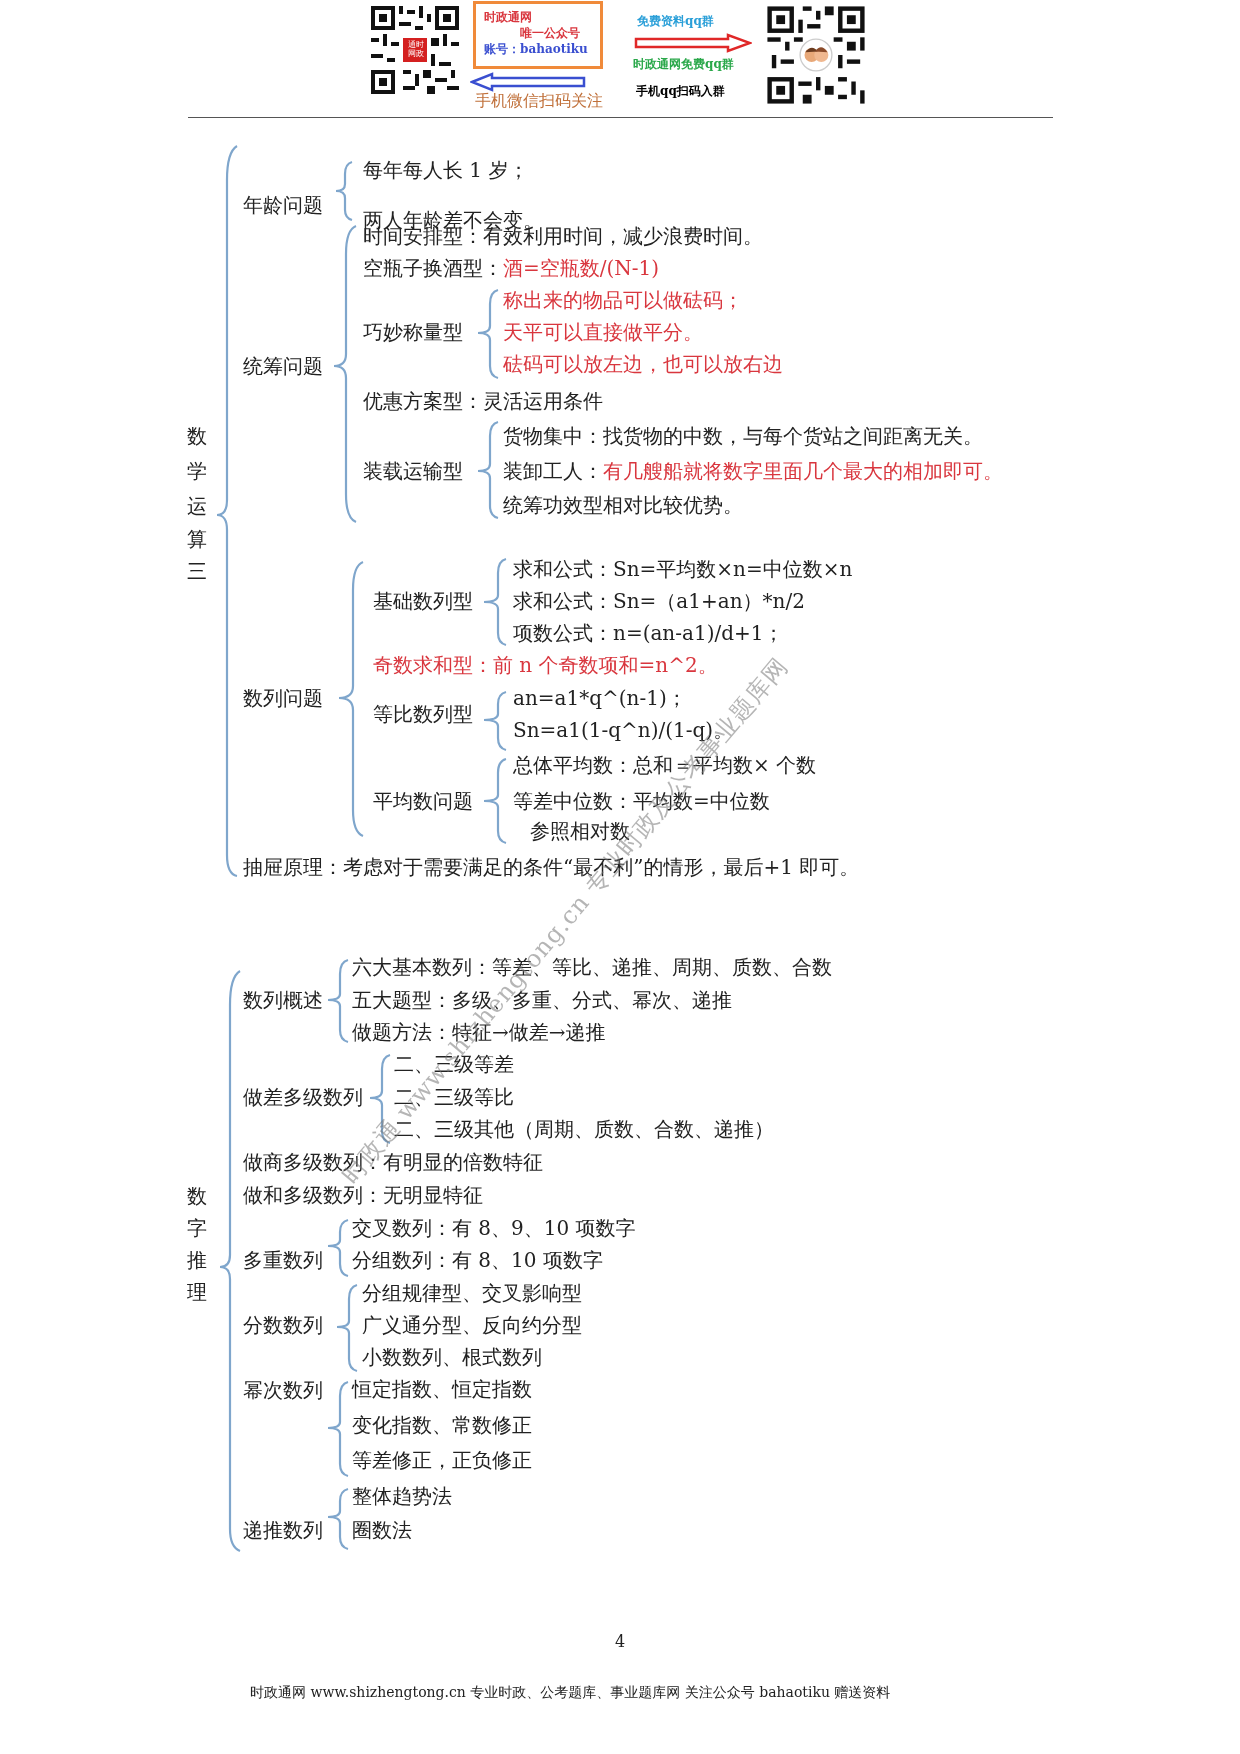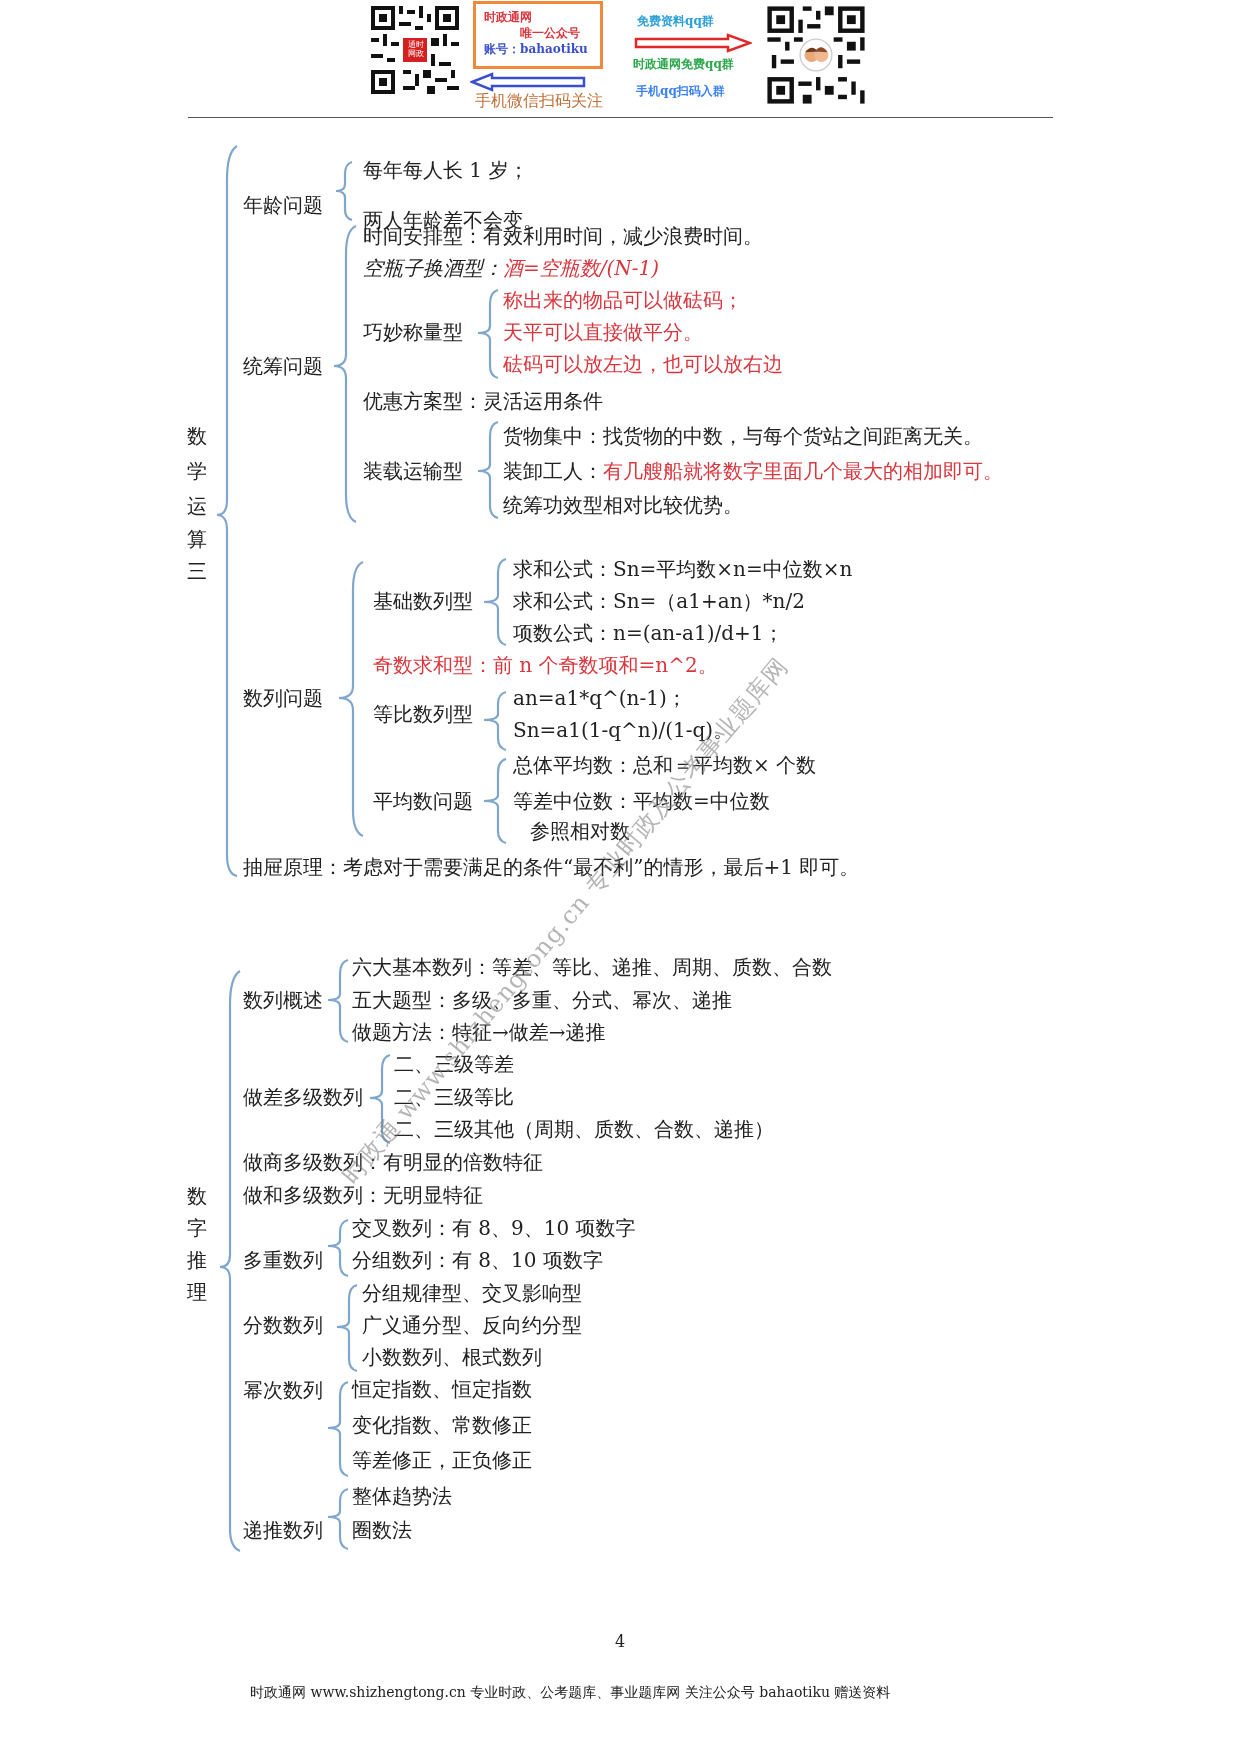--- a/index.html
+++ b/index.html
@@ -77,21 +77,21 @@
 <svg class="abs" style="left:470px;top:72px;" width="118" height="20">
   <path d="M2 10 L22 2 L22 6 L114 6 L114 14 L22 14 L22 18 Z" fill="none" stroke="#3a4fd0" stroke-width="2.5"></path>
 </svg>
 <div class="abs" style="left:475px;top:91px;font-size:16px;color:#c0703a;">手机微信扫码关注</div>
 
 <div class="abs" style="left:637px;top:13px;font-size:12px;font-weight:bold;color:#2a9fd8;">免费资料qq群</div>
 <svg class="abs" style="left:634px;top:33px;" width="118" height="20">
   <path d="M2 6 L94 6 L94 2 L116 10 L94 18 L94 14 L2 14 Z" fill="none" stroke="#e02828" stroke-width="2.5"></path>
 </svg>
 <div class="abs" style="left:633px;top:56px;font-size:12px;font-weight:bold;color:#2aa84a;">时政通网免费qq群</div>
-<div class="abs" style="left:636px;top:83px;font-size:12px;font-weight:bold;color:#3b82f6;">手机qq扫码入群</div>
+<div class="abs" style="left:636px;top:83px;font-size:12px;font-weight:bold;color:#000000;">手机qq扫码入群</div>
 
 <div class="qr" style="left:763px;top:2px;width:106px;height:106px;">
   <svg viewBox="0 0 24 24">
     <rect x="0" y="0" width="24" height="24" fill="#fff"></rect>
     <g fill="#111">
       <rect x="1" y="1" width="6" height="6"></rect>
         <rect x="2" y="2" width="4" height="4" fill="#fff"></rect>
         <rect x="3" y="3" width="2" height="2"></rect>
       <rect x="17" y="1" width="6" height="6"></rect>
         <rect x="18" y="2" width="4" height="4" fill="#fff"></rect>
@@ -150,21 +150,21 @@
     <path d="M20 2 Q13 4 13 14 L13 24 Q13 31 4 31 Q13 31 13 38 L13 50 Q13 58 20 60"></path>
   </svg>
   <div class="abs t" style="left:363px;top:158px;">每年每人长 1 岁；</div>
   <div class="abs t" style="left:363px;top:208px;">两人年龄差不会变。</div>
 
   <div class="abs t" style="left:243px;top:354px;">统筹问题</div>
   <svg class="brace" style="left:332px;top:224px;" width="30" height="300">
     <path d="M24 2 Q14 6 14 30 L14 130 Q14 142 2 142 Q14 142 14 154 L14 270 Q14 294 24 298"></path>
   </svg>
   <div class="abs t" style="left:363px;top:224px;">时间安排型：有效利用时间，减少浪费时间。</div>
-  <div class="abs t" style="left:363px;top:256px;font-style:italic;">
+  <div class="abs t" style="left:363px;top:256px;">
     <span>空瓶子换酒型：</span><span class="red">酒=空瓶数/(N-1)</span>
   </div>
   <div class="abs t" style="left:363px;top:320px;">巧妙称量型</div>
   <svg class="brace" style="left:476px;top:288px;" width="28" height="92">
     <path d="M22 2 Q14 4 14 16 L14 38 Q14 45 2 45 Q14 45 14 52 L14 78 Q14 88 22 90"></path>
   </svg>
   <div class="abs t red" style="left:503px;top:288px;">称出来的物品可以做砝码；</div>
   <div class="abs t red" style="left:503px;top:320px;">天平可以直接做平分。</div>
   <div class="abs t red" style="left:503px;top:352px;">砝码可以放左边，也可以放右边</div>
   <div class="abs t" style="left:363px;top:389px;">优惠方案型：灵活运用条件</div>

